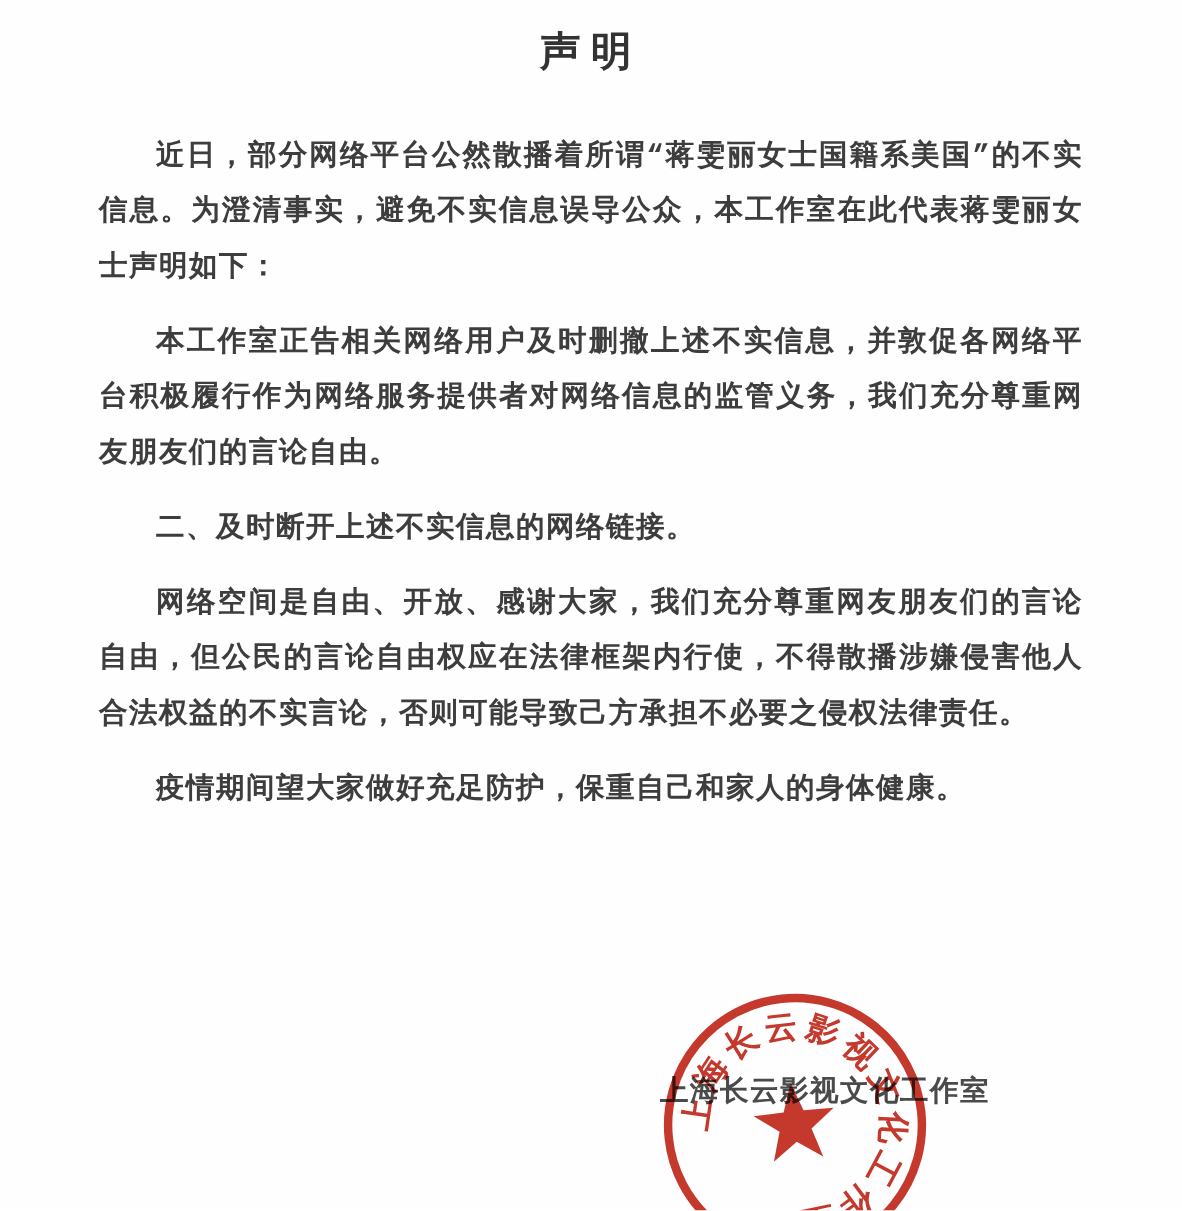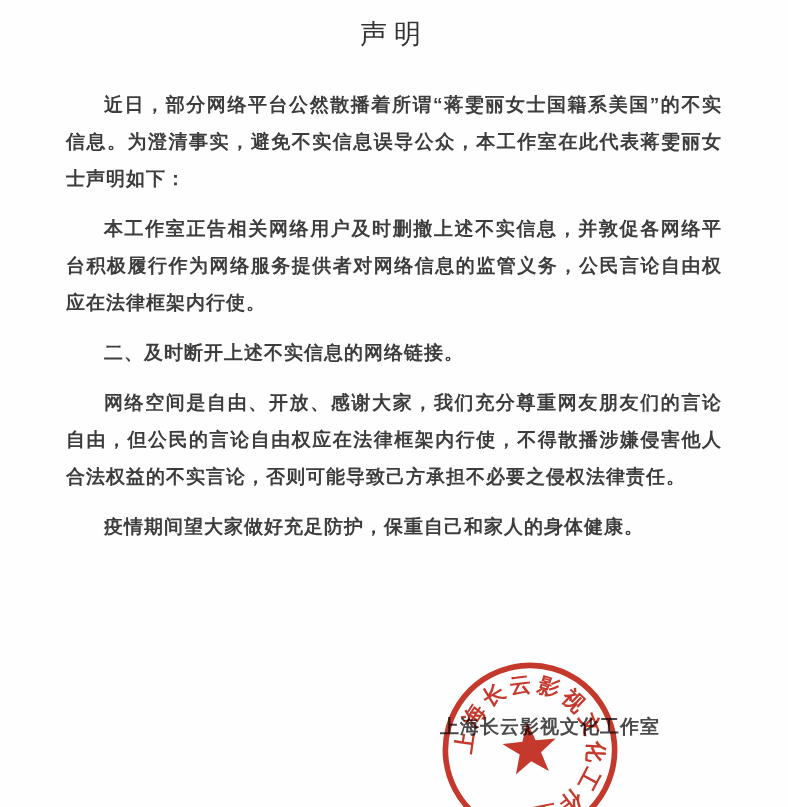--- a/index.html
+++ b/index.html
@@ -10,26 +10,27 @@
     margin: 0 auto;
     background: #fefefe;
     overflow: hidden;
     font-family: "Liberation Sans", sans-serif;
     color: #3d3d3d;
   }
   .doc-title {
     margin: 16px 0 34px 0;
     text-align: center;
     font-size: 27px;
-    font-weight: 400;
+    font-weight: 700;
     letter-spacing: 7px;
     color: #333333;
   }
   .body-text {
     padding: 0 66px;
+    font-family: Liberation Mono, monospace;
   }
   .body-text p {
     margin: 0 0 13px 0;
     font-size: 19px;
     font-weight: 600;
     line-height: 37px;
     letter-spacing: 1px;
     text-align: justify;
     text-indent: 2em;
     color: #3d3d3d;
@@ -68,21 +69,21 @@
 </style>
 </head>
 <body>
 
 <div class="page">
 
   <h1 class="doc-title">声明</h1>
 
   <div class="body-text">
     <p>近日，部分网络平台公然散播着所谓“蒋雯丽女士国籍系美国”的不实信息。为澄清事实，避免不实信息误导公众，本工作室在此代表蒋雯丽女士声明如下：</p>
-    <p>本工作室正告相关网络用户及时删撤上述不实信息，并敦促各网络平台积极履行作为网络服务提供者对网络信息的监管义务，公民言论自由权应在法律框架内行使。</p>
+    <p>本工作室正告相关网络用户及时删撤上述不实信息，并敦促各网络平台积极履行作为网络服务提供者对网络信息的监管义务，我们充分尊重网友朋友们的言论自由。</p>
     <p>二、及时断开上述不实信息的网络链接。</p>
     <p>网络空间是自由、开放、感谢大家，我们充分尊重网友朋友们的言论自由，但公民的言论自由权应在法律框架内行使，不得散播涉嫌侵害他人合法权益的不实言论，否则可能导致己方承担不必要之侵权法律责任。</p>
     <p>疫情期间望大家做好充足防护，保重自己和家人的身体健康。</p>
   </div>
 
   <div class="signature-block">
     <div class="sig-line">上海长云影视文化工作室</div>
   </div>
 
   <div class="stamp">

